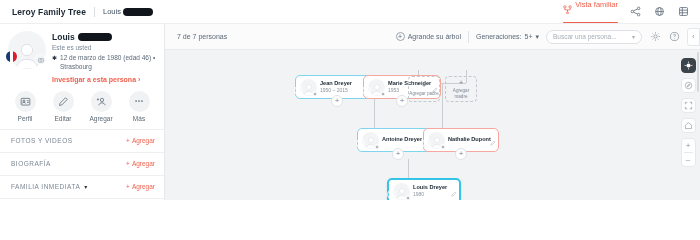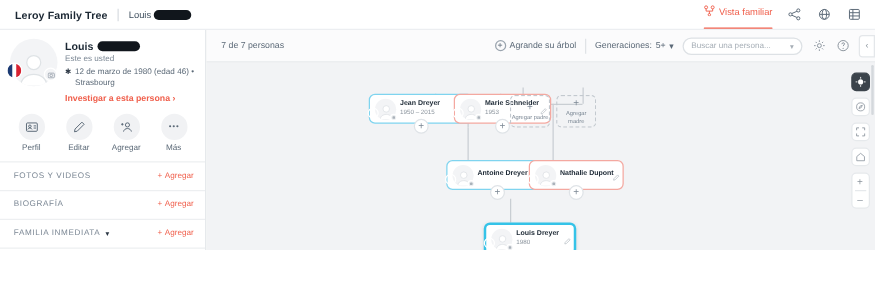--- a/index.html
+++ b/index.html
@@ -18,21 +18,21 @@
     display: flex; align-items: center;
     padding: 0 10px 0 12px;
     border-bottom: 1px solid #eceef1;
     position: relative; z-index: 20;
   }
   .brand { font-size: 8.5px; font-weight: bold; color: #1b2733; letter-spacing: .1px; }
   .hdr-sep { width: 1px; height: 10px; background: #d9dde2; margin: 0 8px; }
   .crumb-name { font-size: 7.5px; color: #40505f; display: flex; align-items: center; gap: 2px; }
   .redact { display: inline-block; width: 30px; height: 8px; background: #11161c; border-radius: 4px; }
   .hdr-right { margin-left: auto; display: flex; align-items: center; gap: 11px; }
-  .famview { position: relative; display: flex; align-items: center; gap: 3px; padding-bottom: 5px; }
+  .famview { position: relative; display: flex; gap: 3px; padding-bottom: 5px; }
   .famview .fv-label { font-size: 7.5px; color: #f0604d; }
   .famview::after {
     content:""; position: absolute; left: 0; right: 0; bottom: 0;
     height: 1.5px; background: #f0604d; border-radius: 1px;
   }
   .hdr-icon { width: 13px; height: 13px; display: flex; align-items: center; justify-content: center; color: #5b6977; }
   .hdr-icon svg { display: block; }
 
   
   .body { flex: 1; display: flex; min-height: 0; position: relative; }

